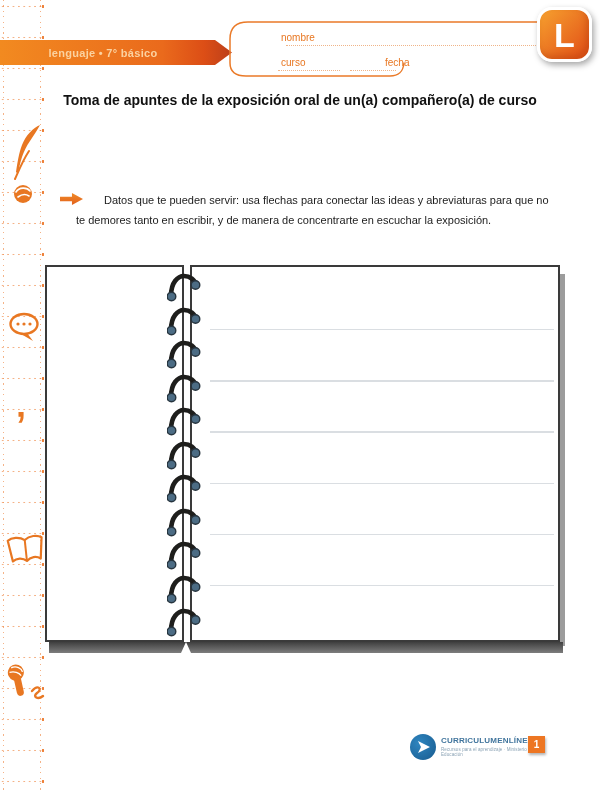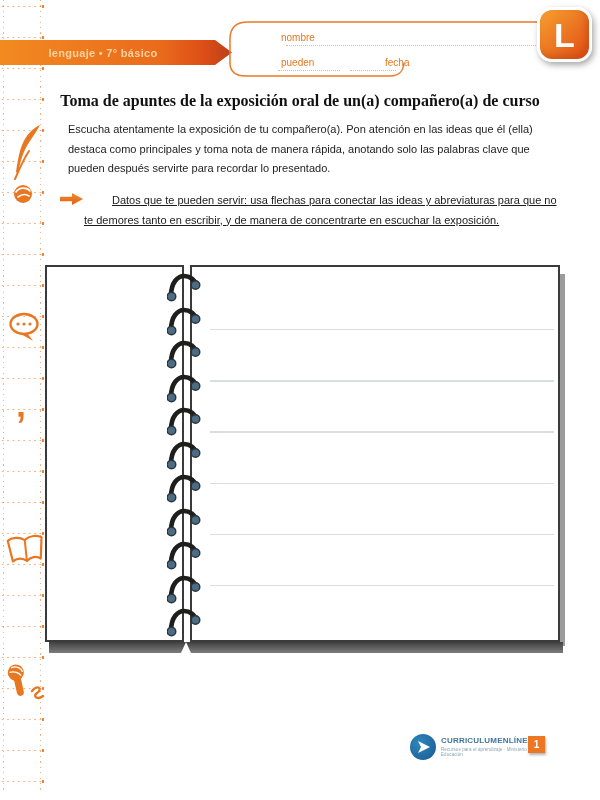--- a/index.html
+++ b/index.html
@@ -38,23 +38,23 @@
     background:linear-gradient(135deg,#F4982C 10%,#E4591A 85%);
     border:3px solid #fff;
     box-shadow:2px 3px 6px rgba(0,0,0,.35), inset -3px -4px 6px rgba(170,55,10,.35);
     display:flex; align-items:center; justify-content:center;
     color:#fff; font-weight:bold; font-size:34px; line-height:1;
   }
 
   .form-label { color:#E87722; font-size:10px;margin-left:43px; }
   .dotline { border-bottom:1.5px dotted #F0B488; height:0; }
 
-  .doc-title { left:0; top:92px; width:600px; text-align:center; font-size:16px; font-weight:bold; color:#111;font-family:Liberation Serif, serif; }
+  .doc-title { left:0; top:92px; width:600px; text-align:center; font-size:14px; font-weight:bold; color:#111; }
   .body-text { left:68px; top:120px; width:478px; font-size:11px; line-height:19.5px; color:#1c1c1c; }
-  .tip-text  { left:84px; top:191px; width:482px; font-size:11px; line-height:19.5px; color:#1c1c1c; text-indent:28px;text-decoration:underline; }
+  .tip-text  { left:76px; top:191px; width:482px; font-size:11px; line-height:19.5px; color:#1c1c1c; text-indent:28px; }
   .tip-arrow {
     left:60px; top:193px; width:23px; height:12px; background:linear-gradient(to bottom,#F08B28,#E2601C);
     clip-path:polygon(0 32%, 52% 32%, 52% 0, 100% 50%, 52% 100%, 52% 68%, 0 68%);
   }
 
   
   .sheet { background:#fff; border:2px solid #3a3a3a; }
   .page-left  { left:45px;  top:265px; width:139px; height:377px; }
   .page-right { left:190px; top:265px; width:370px; height:377px; }
   .right-shadow  { left:560px; top:274px; width:5px;  height:372px; background:#9c9c9c; }
@@ -129,31 +129,30 @@
   <div class="abs band">
     <span>lenguaje • 7° básico</span>
   </div>
 
   <svg class="abs" style="left:214px;top:16px;" width="378" height="68" viewBox="0 0 378 68">
     <path d="M374 6 H34 Q16 6 16 23 V47 Q16 60 32 60 H176 C185 60 189 56 190 47" fill="none" stroke="#EA7A28" stroke-width="1.5" stroke-linecap="round"></path>
   </svg>
 
   <div class="abs form-label" style="left:238px;top:32px;">nombre</div>
   <div class="abs dotline" style="left:286px;top:45px;width:266px;"></div>
-  <div class="abs form-label" style="left:238px;top:57px;">pueden</div>
+  <div class="abs form-label" style="left:238px;top:57px;">curso</div>
   <div class="abs dotline" style="left:278px;top:70px;width:62px;"></div>
   <div class="abs form-label" style="left:316px;top:57px;padding-left:26px;">fecha</div>
   <div class="abs dotline" style="left:350px;top:70px;width:46px;"></div>
 
   <div class="abs badge">
     <span>L</span>
   </div>
 
   <div class="abs doc-title">Toma de apuntes de la exposición oral de un(a) compañero(a) de curso</div>
-  <div class="abs body-text">Escucha atentamente la exposición de tu compañero(a).  Pon atención en las ideas que él (ella) destaca como principales y toma nota de manera rápida, anotando solo las palabras clave que pueden después servirte para recordar lo presentado.</div>
   <div class="abs tip-arrow"></div>
   <div class="abs tip-text">Datos que te pueden servir: usa flechas para conectar las ideas y abreviaturas para que no te demores tanto en escribir, y de manera de concentrarte en escuchar la exposición.</div>
 
   <div class="abs right-shadow"></div>
   <div class="abs bottom-shadow"></div>
   <div class="abs shadow-notch"></div>
   <div class="abs sheet page-left"></div>
   <div class="abs sheet page-right"></div>
   <div class="abs rules"></div>
   <div class="abs spiral">

